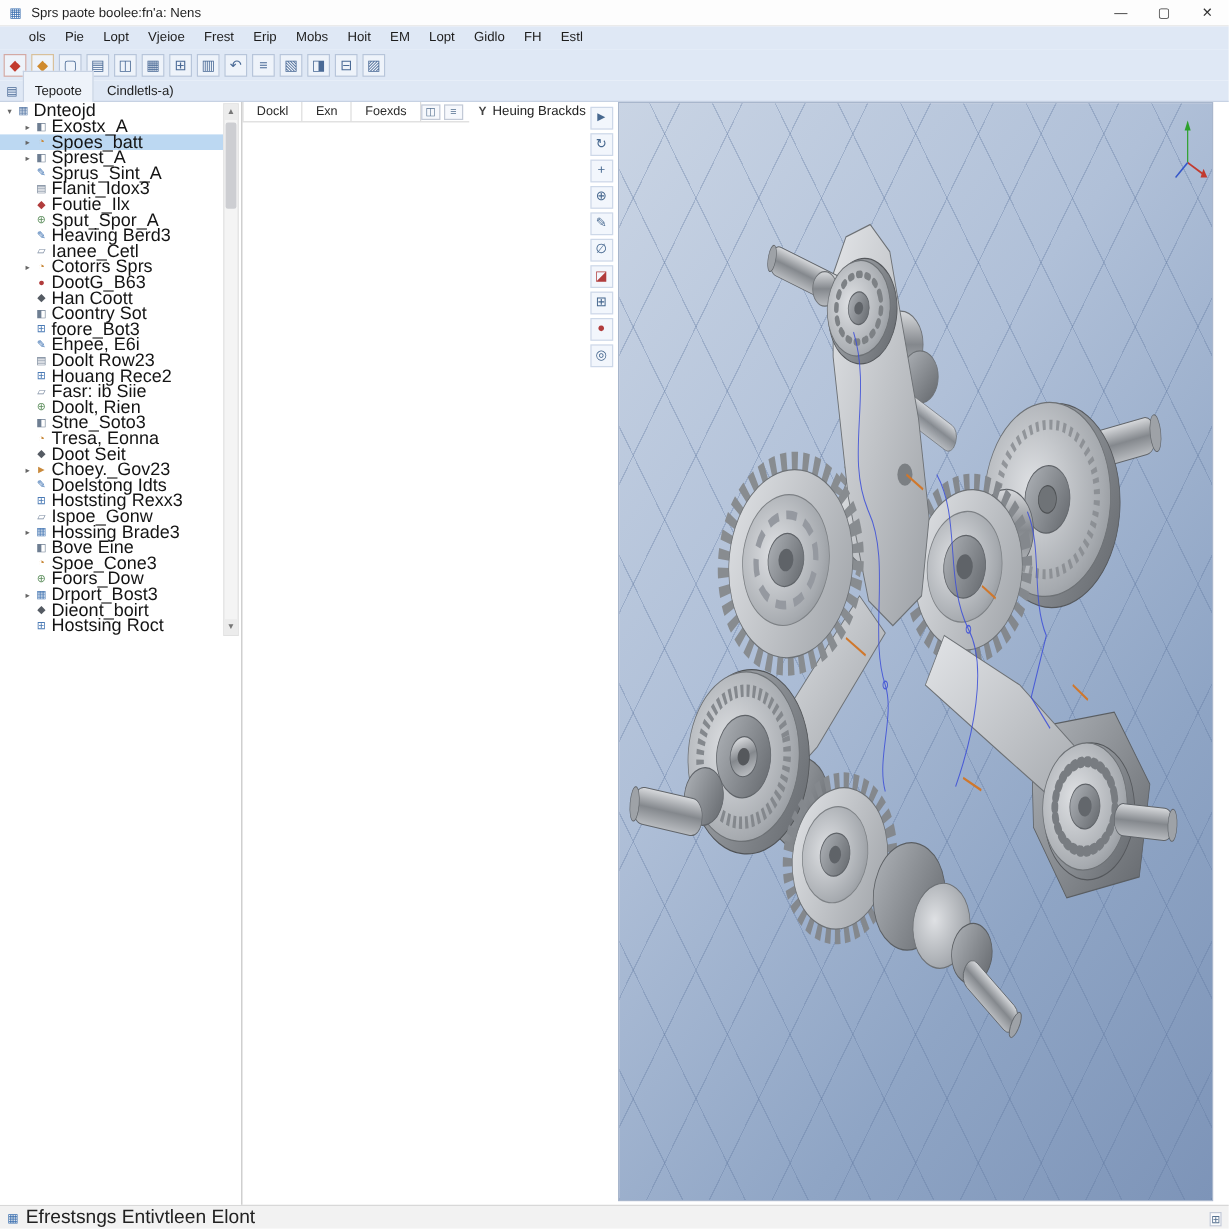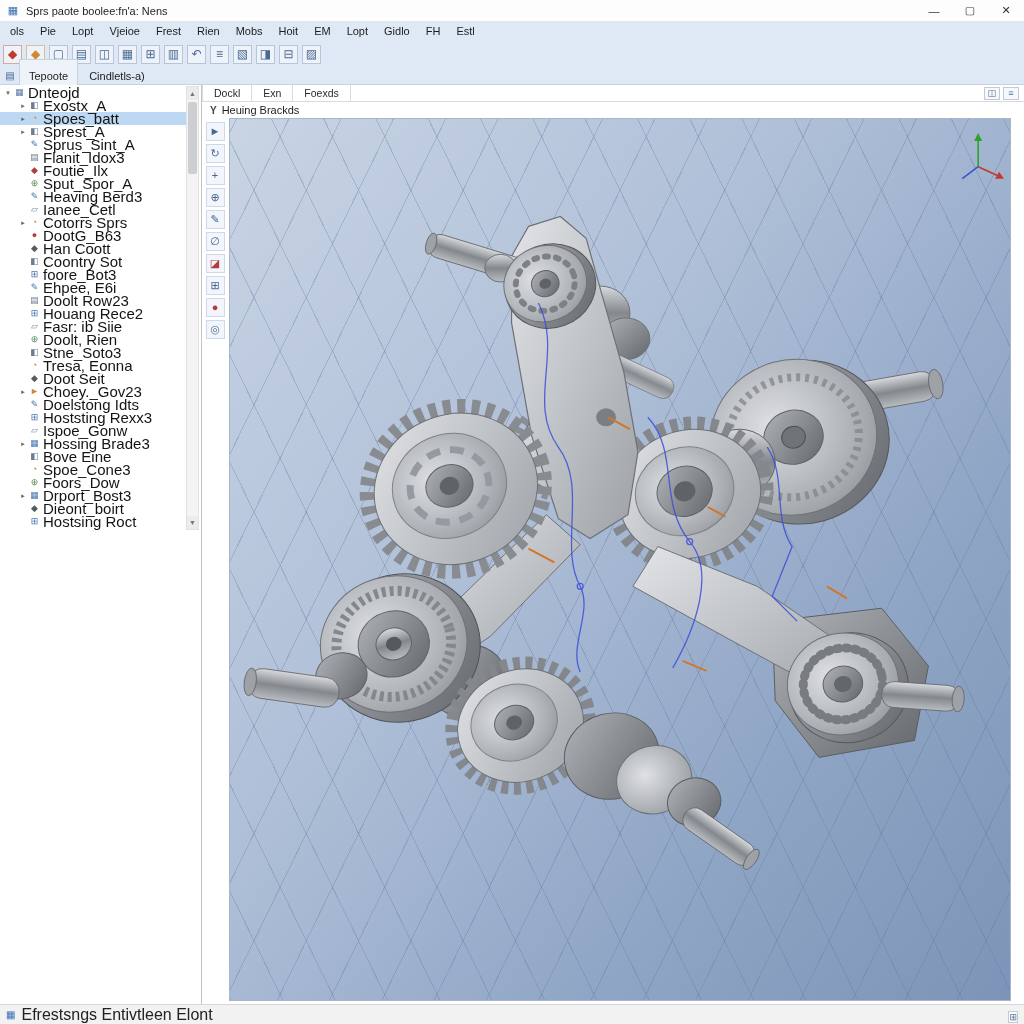--- a/index.html
+++ b/index.html
@@ -11,21 +11,21 @@
   .titlebar{height:22px;background:#fdfdfd;border-bottom:1px solid #e6e6e6;
     display:flex;align-items:center;flex:0 0 auto}
   .title-icon{width:16px;text-align:center;margin:0 5px 0 5px;color:#3a6fb0;font-size:11px}
   .title-text{font-size:11px;color:#1f1f1f}
   .win-controls{margin-left:auto;display:flex;height:100%}
   .win-btn{width:36px;height:100%;display:flex;align-items:center;justify-content:center;
     font-size:11px;color:#333}
 
   
   .menubar{height:19px;background:#dfe8f5;display:flex;align-items:center;
-    padding-left:2px;flex:0 0 auto}
+    padding-left:16px;flex:0 0 auto}
   .menu-item{font-size:11px;color:#1d1d1d;padding:0 8px;line-height:19px}
 
   
   .toolbar{height:26px;background:#dfe8f5;display:flex;align-items:center;gap:4px;
     padding:0 3px;flex:0 0 auto}
   .tb-icon{width:19px;height:19px;border:1px solid #b7c5da;background:#eef3fa;color:#4a6a96;
     font-size:12px;line-height:17px;text-align:center;flex:0 0 auto}
   .tb-icon.red{color:#c23a2e;border-color:#d3a9a4}
   .tb-icon.gold{color:#cf8a2d;border-color:#d8c09b}
 
@@ -51,21 +51,21 @@
   .ic-asm{color:#5b7ca8}.ic-part{color:#6e7e92}.ic-gear{color:#c98a3c}
   .ic-sketch{color:#3a6fb0}.ic-plane{color:#7a8aa0}.ic-mate{color:#5e8f5e}
   .ic-grid{color:#4a7ab5}.ic-red{color:#b13c3c}.ic-dark{color:#555b63}
   .tree-scroll{position:absolute;right:2px;top:1px;width:13px;height:444px;background:#f4f4f4;
     border:1px solid #e1e1e1;display:flex;flex-direction:column}
   .ts-btn{height:13px;font-size:7px;color:#777;text-align:center;line-height:13px;background:#ececec}
   .ts-track{flex:1;position:relative}
   .ts-thumb{position:absolute;left:1px;right:1px;top:2px;height:72px;background:#cdced2;border-radius:2px}
 
   
-  .vp{flex:1;display:flex;flex-direction:column;background:#fff;min-width:0}
+  .vp{flex:1;display:flex;flex-direction:row;background:#fff;min-width:0}
   .vp-tabs{height:17px;border-bottom:1px solid #dadada;display:flex;align-items:center;flex:0 0 auto}
   .vp-tab{font-size:10.5px;color:#2a2a2a;padding:0 11px;height:100%;display:flex;align-items:center;
     border-right:1px solid #dcdcdc}
   .vp-tab:first-child{border-left:1px solid #dcdcdc}
   .vp-tools{margin-left:auto;display:flex;gap:3px;padding-right:5px}
   .vp-tool{width:16px;height:13px;border:1px solid #c2c9d6;background:#f6f8fc;color:#55708f;
     font-size:9px;line-height:11px;text-align:center}
   .breadcrumb{height:16px;display:flex;align-items:center;gap:5px;padding-left:8px;flex:0 0 auto}
   .bc-icon{color:#444;font-size:10px;font-weight:bold}
   .bc-label{font-size:11px;color:#1d1d1d}
@@ -114,21 +114,21 @@
       <span class="menu-item">ols</span>
 
       <span class="menu-item">Pie</span>
 
       <span class="menu-item">Lopt</span>
 
       <span class="menu-item">Vjeioe</span>
 
       <span class="menu-item">Frest</span>
 
-      <span class="menu-item">Rien</span>
+      <span class="menu-item">Erip</span>
 
       <span class="menu-item">Mobs</span>
 
       <span class="menu-item">Hoit</span>
 
       <span class="menu-item">EM</span>
 
       <span class="menu-item">Lopt</span>
 
       <span class="menu-item">Gidlo</span>

